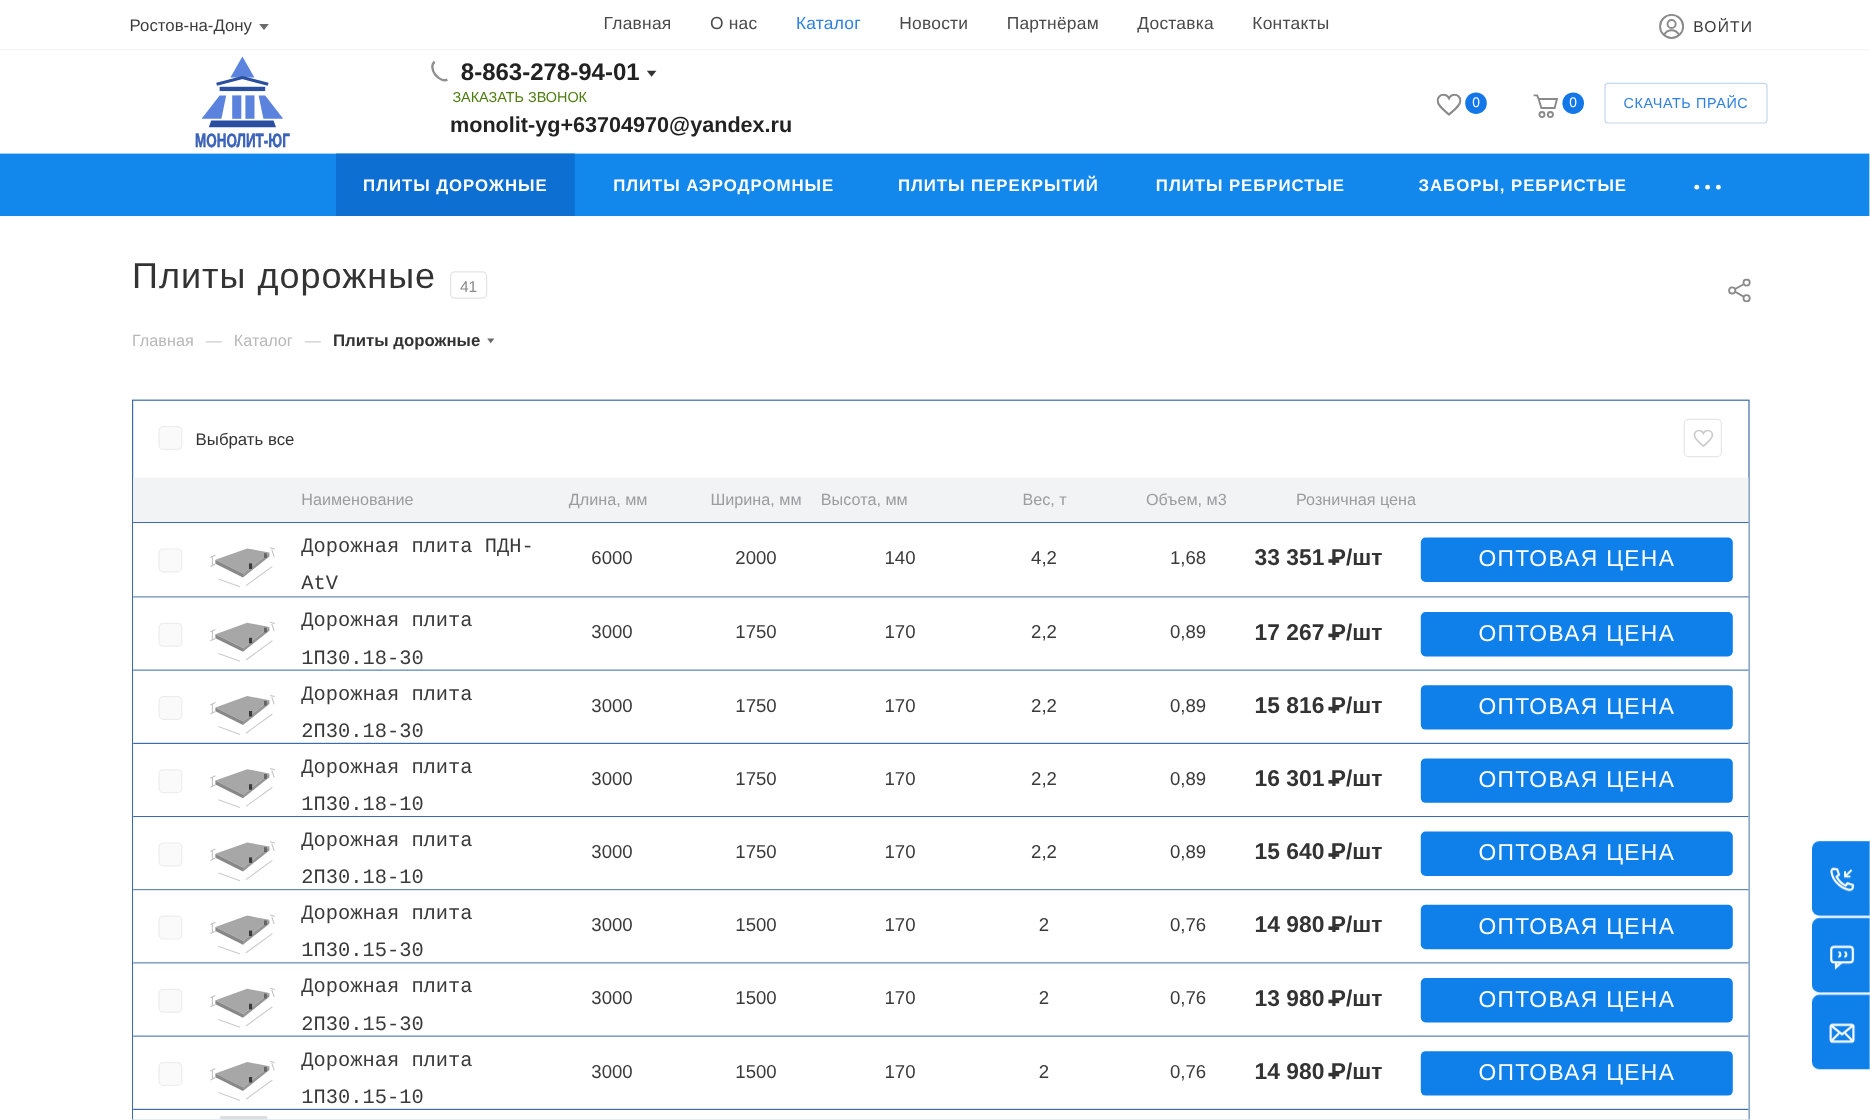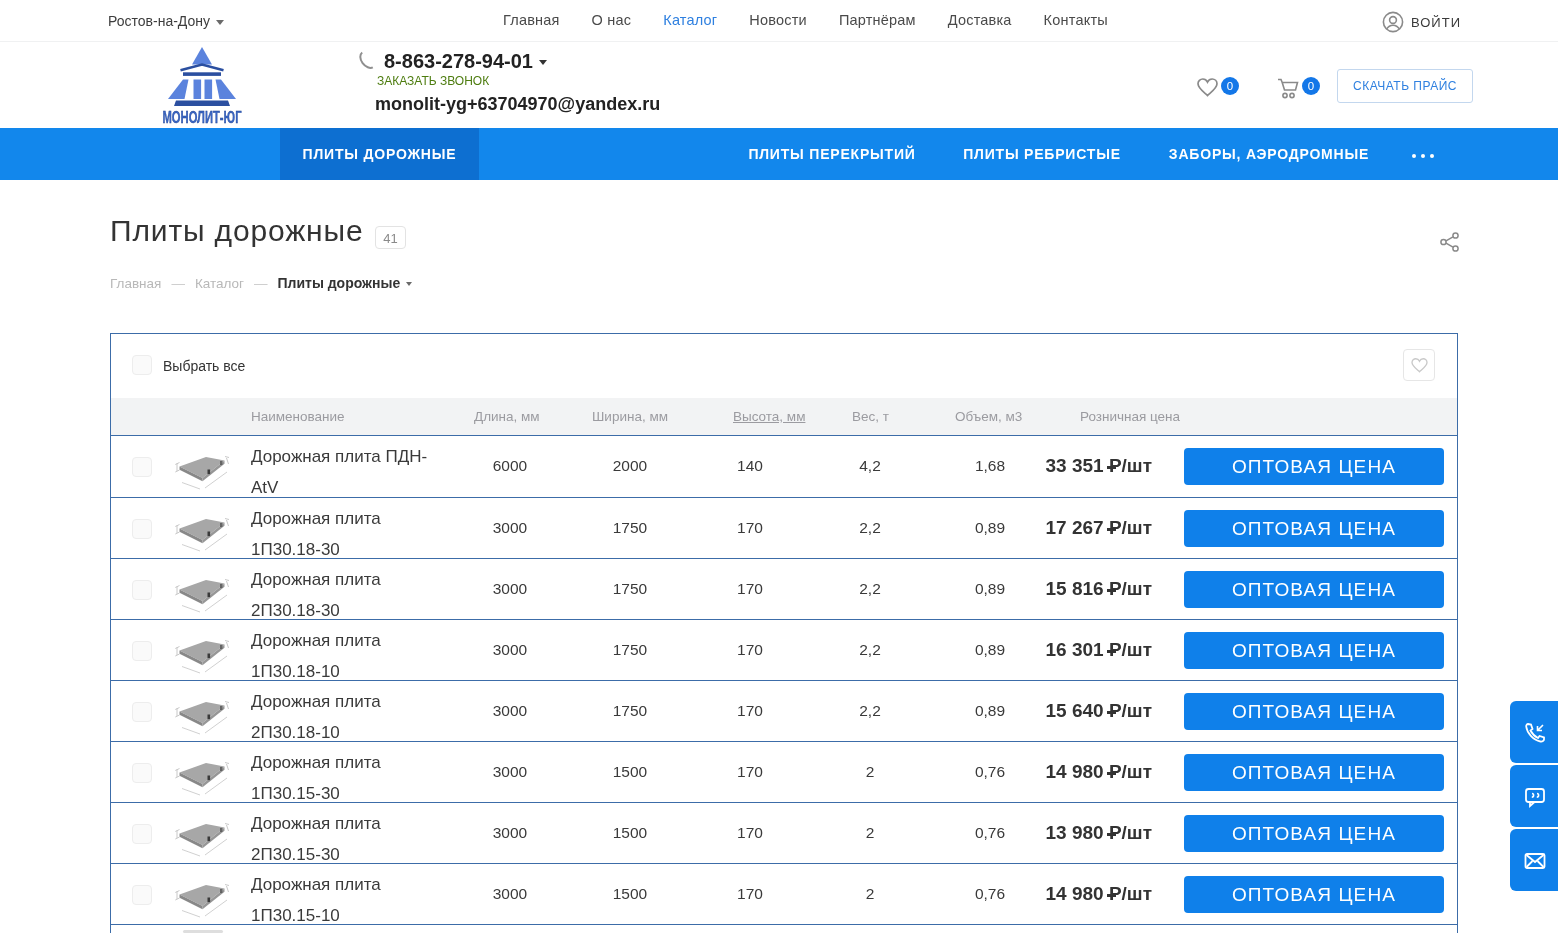--- a/index.html
+++ b/index.html
@@ -54,21 +54,21 @@
 .favbtn{position:absolute;right:22px;top:15px;width:32px;height:32px;border:1px solid #e6e6e6;border-radius:4px;}
 .favbtn svg{position:absolute;left:7px;top:8px;}
 .thead{position:relative;height:38px;background:#f2f3f4;font-size:13.5px;color:#9b9ba0;border-bottom:1px solid #3c6ca8;}
 .thead span{position:absolute;top:11px;}
 .cb{width:20px;height:20px;background:#fafafa;border:1px solid #ededed;border-radius:4px;}
 .row{position:relative;height:61px;border-bottom:1px solid #3c6ca8;background:#fff;}
 .row.r1{height:62px;}
 .row:last-child{border-bottom:none;}
 .row .cb{position:absolute;left:21px;top:21px;}
 .row .img{position:absolute;left:64px;top:7px;}
-.row .nm{position:absolute;left:140px;top:5px;font-size:17px;color:#3a3a3a;line-height:31px;width:220px;}
+.row .nm{position:absolute;left:140px;top:5px;font-size:17px;color:#3a3a3a;line-height:31px;width:220px;font-family:Liberation Mono, monospace;}
 .num{position:absolute;top:21px;font-size:15.5px;color:#3a3a3a;text-align:center;width:80px;}
 .c1{left:359px}.c2{left:479px}.c3{left:599px}.c4{left:719px}.c5{left:839px}
 .price{position:absolute;right:305px;top:19px;font-size:19px;font-weight:bold;color:#333;white-space:nowrap;}
 .rub{position:relative;display:inline-block;}
 .rub i{position:absolute;left:-2px;bottom:8.5px;width:9.5px;height:2.2px;background:#333;}
 .buy{position:absolute;right:13px;top:12px;width:260px;height:37px;background:#0f80ea;border-radius:4px;color:#fff;font-size:19px;letter-spacing:1.1px;text-align:center;line-height:37px;}
 
 .floaters{position:fixed;right:0;top:701px;width:48px;}
 .fbtn{width:48px;height:62px;background:#0f80ea;border-radius:6px 0 0 6px;margin-bottom:2px;position:relative;}
 .fbtn svg{position:absolute;left:13px;top:20px;}
@@ -112,23 +112,24 @@
   <div class="carticon"><svg width="22" height="21" viewBox="0 0 22 21" fill="none" stroke="#8a8a8a" stroke-width="1.6">
         <path d="M1 1.5 h3 l1.2 3 M5.2 4.5 h15.3 l-2 7.5 h-11 z"></path>
         <circle cx="8" cy="17.5" r="2.1"></circle>
         <circle cx="15" cy="17.5" r="2.1"></circle>
       </svg></div>
   <div class="badge" style="left:1302px;top:35px;">0</div>
   <div class="pricebtn">СКАЧАТЬ ПРАЙС</div>
 </div>
 <div class="bluenav">
   <div class="it active" style="left:280px;width:199px;">ПЛИТЫ ДОРОЖНЫЕ</div>
+  <div class="it" style="left:479px;width:248px;">ПЛИТЫ АЭРОДРОМНЫЕ</div>
   <div class="it" style="left:727px;width:210px;">ПЛИТЫ ПЕРЕКРЫТИЙ</div>
   <div class="it" style="left:937px;width:210px;">ПЛИТЫ РЕБРИСТЫЕ</div>
-  <div class="it" style="left:1147px;width:244px;">ЗАБОРЫ, АЭРОДРОМНЫЕ</div>
+  <div class="it" style="left:1147px;width:244px;">ЗАБОРЫ, РЕБРИСТЫЕ</div>
   <div class="it" style="left:1391px;width:64px;"><span class="dots"><i></i><i></i><i></i></span></div>
 </div>
 <div class="content">
   <h1>Плиты дорожные</h1>
   <div class="cnt">41</div>
   <div class="share"><svg width="20" height="20" viewBox="0 0 20 20" fill="none" stroke="#8a8a8a" stroke-width="1.5">
         <circle cx="15.5" cy="3.5" r="2.6"></circle>
         <circle cx="3.5" cy="10" r="2.6"></circle>
         <circle cx="15.5" cy="16.5" r="2.6"></circle>
         <line x1="6" y1="8.8" x2="13" y2="4.8"></line>
@@ -142,21 +143,21 @@
       <div class="favbtn">
           <svg width="17" height="15" viewBox="0 0 21 19" fill="none" stroke="#c9c9c9" stroke-width="1.7">
             <path d="M10.5 17.5 C6 13.5 1 10 1 5.8 C1 3 3.2 1 5.8 1 C7.8 1 9.6 2.2 10.5 4 C11.4 2.2 13.2 1 15.2 1 C17.8 1 20 3 20 5.8 C20 10 15 13.5 10.5 17.5 Z"></path>
           </svg>
         </div>
     </div>
     <div class="thead">
       <span style="left:140px;">Наименование</span>
       <span style="left:363px;">Длина, мм</span>
       <span style="left:481px;">Ширина, мм</span>
-      <span style="left:622px;text-decoration:underline;">Высота, мм</span>
+      <span style="left:573px;">Высота, мм</span>
       <span style="left:741px;">Вес, т</span>
       <span style="left:844px;">Объем, м3</span>
       <span style="left:969px;">Розничная цена</span>
     </div>
 
   <div class="row r1">
         <div class="cb"></div>
         <div class="img"><svg width="56" height="48" viewBox="0 0 56 48">
             <polygon points="4.5,23.5 31,14 49.5,17.5 27.5,35" fill="#a7a7a7"></polygon>
             <polygon points="4.5,23.5 27.5,35 27.5,38.2 4.5,26.8" fill="#888"></polygon>

